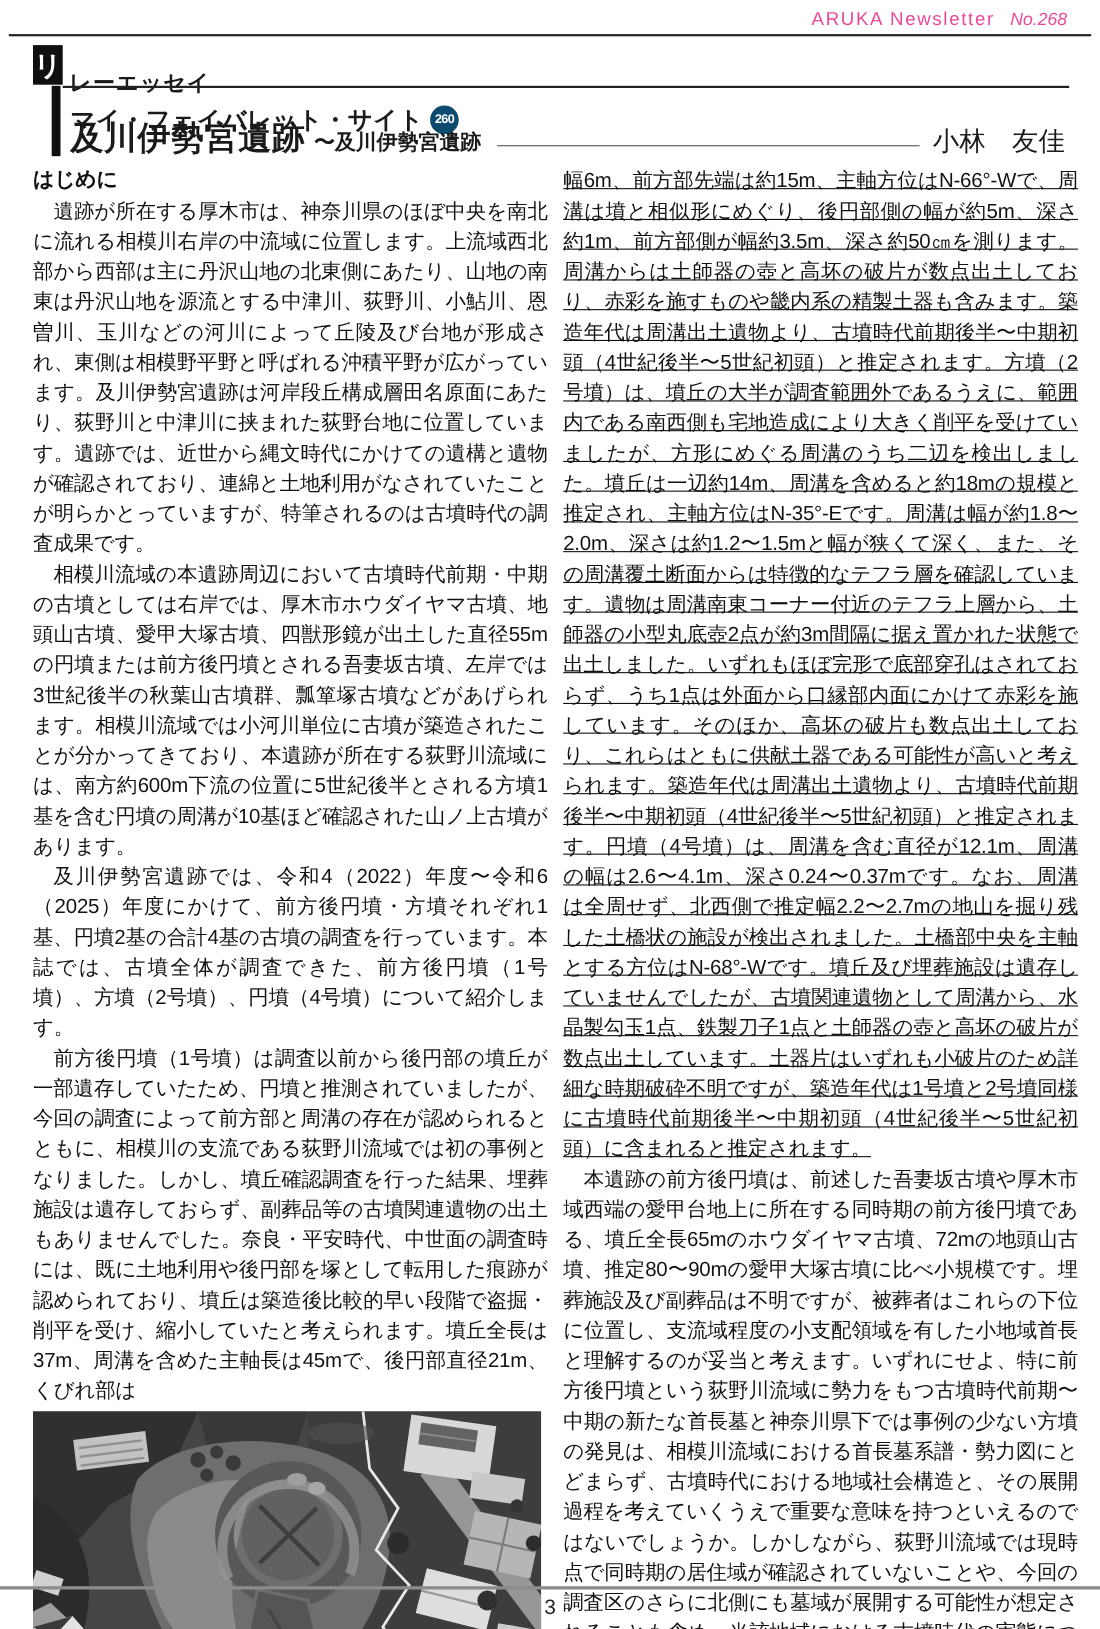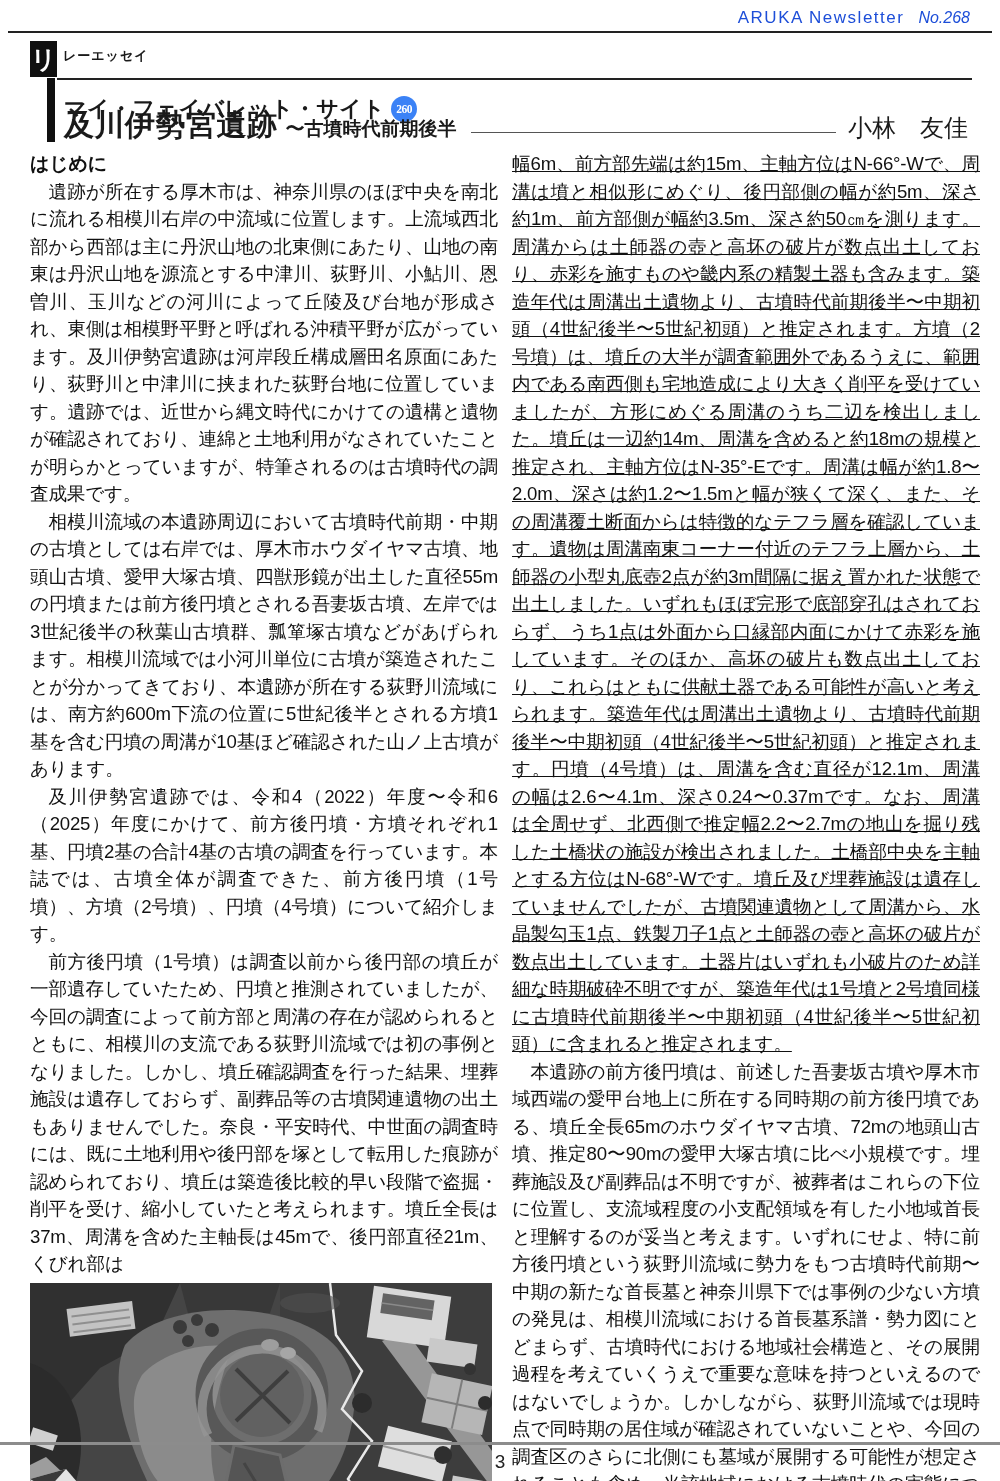--- a/index.html
+++ b/index.html
@@ -8,57 +8,57 @@
     width: 1000px; height: 1481px;
     position: relative;
     font-family: "Liberation Sans", "DejaVu Sans", sans-serif;
     color: #1a1a1a;
     overflow: hidden;
   }
 
   
   .running-head {
     position: absolute; top: 8px; right: 30px;
-    font-size: 17px; letter-spacing: 1.5px; color: #1d4ed8;
+    font-size: 17px; letter-spacing: 1.5px; color: #ec4899;
     white-space: nowrap;
   }
   .running-head .issue { font-style: italic; letter-spacing: 0; margin-left: 14px; font-size: 16px; }
   .top-rule {
     position: absolute; top: 31px; left: 8px; right: 8px;
     border-top: 2px solid #222;
   }
 
   
   .series-badge {
     position: absolute; left: 30px; top: 41px; width: 27px; height: 36px;
     background: #101010; color: #fff; font-weight: bold; font-size: 25px;
     display: flex; align-items: center; justify-content: center;
   }
   .series-label {
-    position: absolute; left: 63px; top: 47px;
-    font-size: 13px; font-weight: bold; letter-spacing: 1px;
+    position: absolute; left: 63px; top: 62px;
+    font-size: 20px; font-weight: bold; letter-spacing: 1px;
   }
   .masthead-rule {
     position: absolute; left: 57px; right: 28px; top: 78px;
     border-top: 2px solid #222;
   }
   .accent-bar {
     position: absolute; left: 47px; top: 78px; width: 8px; height: 64px;
     background: #101010;
   }
   .column-title-row {
     position: absolute; left: 64px; top: 82px;
     display: flex; align-items: center; gap: 6px; margin-top: 12px;
   }
   .column-title { font-size: 22px; font-weight: 900; letter-spacing: 0.5px; }
   .column-number-badge {
     width: 26px; height: 26px; border-radius: 50%;
-    background: #3b82f6; color: #fff;
+    background: #0c4a6e; color: #fff;
     display: flex; align-items: center; justify-content: center;
-    font-size: 11.5px; font-weight: bold; letter-spacing: -0.5px; font-family: Liberation Serif, serif;
+    font-size: 11.5px; font-weight: bold; letter-spacing: -0.5px;
   }
   .title-row {
     position: absolute; left: 64px; top: 105px; right: 32px;
     display: flex; align-items: center;
   }
   .site-title { font-size: 30px; font-weight: 900; letter-spacing: 0.5px; white-space: nowrap; }
   .site-subtitle { font-size: 19px; font-weight: bold; margin-left: 8px; white-space: nowrap; position: relative; top: 3px; }
   .title-leader { flex: 1; border-top: 1.5px solid #555; margin: 8px 12px 0 14px; position: relative; top: 3px; }
   .author-name { font-size: 24px; white-space: nowrap; position: relative; top: 2px; }
 
@@ -102,21 +102,21 @@
 <div class="masthead-rule"></div>
 <div class="accent-bar"></div>
 
 <div class="column-title-row">
   <span class="column-title">マイ・フェイバレット・サイト</span>
   <span class="column-number-badge">260</span>
 </div>
 
 <div class="title-row">
   <span class="site-title">及川伊勢宮遺跡</span>
-  <span class="site-subtitle">〜古墳時代前期後半</span>
+  <span class="site-subtitle">〜及川伊勢宮遺跡</span>
   <span class="title-leader"></span>
   <span class="author-name">小林　友佳</span>
 </div>
 
 <div class="col col-left">
   <div class="sec-heading">はじめに</div>
   <p class="para">遺跡が所在する厚木市は、神奈川県のほぼ中央を南北に流れる相模川右岸の中流域に位置します。上流域西北部から西部は主に丹沢山地の北東側にあたり、山地の南東は丹沢山地を源流とする中津川、荻野川、小鮎川、恩曽川、玉川などの河川によって丘陵及び台地が形成され、東側は相模野平野と呼ばれる沖積平野が広がっています。及川伊勢宮遺跡は河岸段丘構成層田名原面にあたり、荻野川と中津川に挟まれた荻野台地に位置しています。遺跡では、近世から縄文時代にかけての遺構と遺物が確認されており、連綿と土地利用がなされていたことが明らかとっていますが、特筆されるのは古墳時代の調査成果です。</p>
 
   <p class="para">相模川流域の本遺跡周辺において古墳時代前期・中期の古墳としては右岸では、厚木市ホウダイヤマ古墳、地頭山古墳、愛甲大塚古墳、四獣形鏡が出土した直径55mの円墳または前方後円墳とされる吾妻坂古墳、左岸では3世紀後半の秋葉山古墳群、瓢箪塚古墳などがあげられます。相模川流域では小河川単位に古墳が築造されたことが分かってきており、本遺跡が所在する荻野川流域には、南方約600m下流の位置に5世紀後半とされる方墳1基を含む円墳の周溝が10基ほど確認された山ノ上古墳があります。</p>
   <p class="para">及川伊勢宮遺跡では、令和4（2022）年度〜令和6（2025）年度にかけて、前方後円墳・方墳それぞれ1基、円墳2基の合計4基の古墳の調査を行っています。本誌では、古墳全体が調査できた、前方後円墳（1号墳）、方墳（2号墳）、円墳（4号墳）について紹介します。</p>

